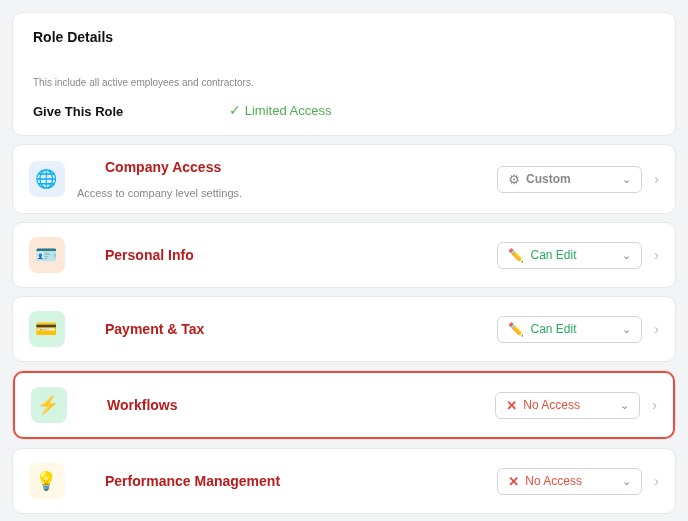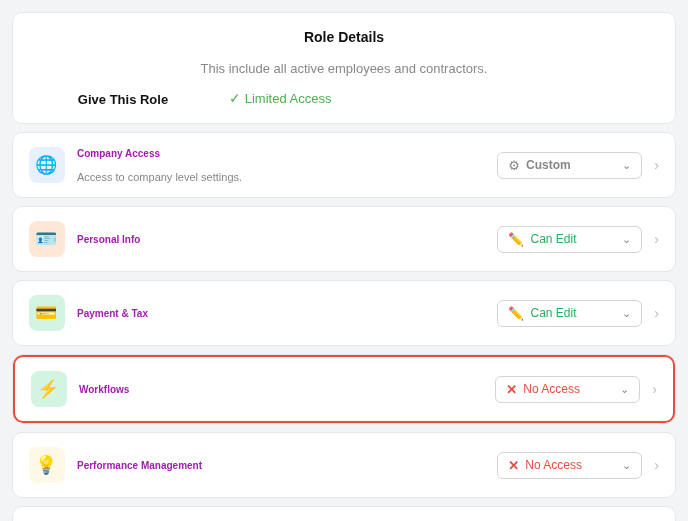--- a/index.html
+++ b/index.html
@@ -15,21 +15,20 @@
 
     .card {
       background: #fff;
       border-radius: 10px;
       border: 1px solid #e5e7eb;
       margin-bottom: 8px;
     }
 
     .role-details {
       padding: 16px 20px;
-      text-align: center;
     }
 
     .role-details h2 {
       font-size: 14px;
       font-weight: 700;
       margin-bottom: 14px;
       color: #111;
     }
 
     .role-row {
@@ -50,23 +49,23 @@
       color: #111;
       padding-top: 2px;
     }
 
     .role-value {
       flex: 1;
       color: #333;
     }
 
     .role-value .sub-text {
-      font-size: 13px;
+      font-size: 10px;
       color: #888;
-      margin-top: 2px;
+      margin-top: 18px;
     }
 
     .role-value .limited-access {
       display: flex;
       align-items: center;
       gap: 4px;
       color: #4caf50;
       font-weight: 500;
     }
 
@@ -93,22 +92,23 @@
       flex-shrink: 0;
     }
 
     .perm-info {
       flex: 1;
       margin-left: 12px;
     }
 
     .perm-title {
       font-weight: 600;
-      font-size: 10px;
-      color: #a21caf;
+      font-size: 14px;
+      color: #b91c1c;
+      margin-left: 28px;
     }
 
     .perm-sub {
       font-size: 11px;
       color: #888;
       margin-top: 12px;
     }
 
     .perm-select {
       display: flex;

